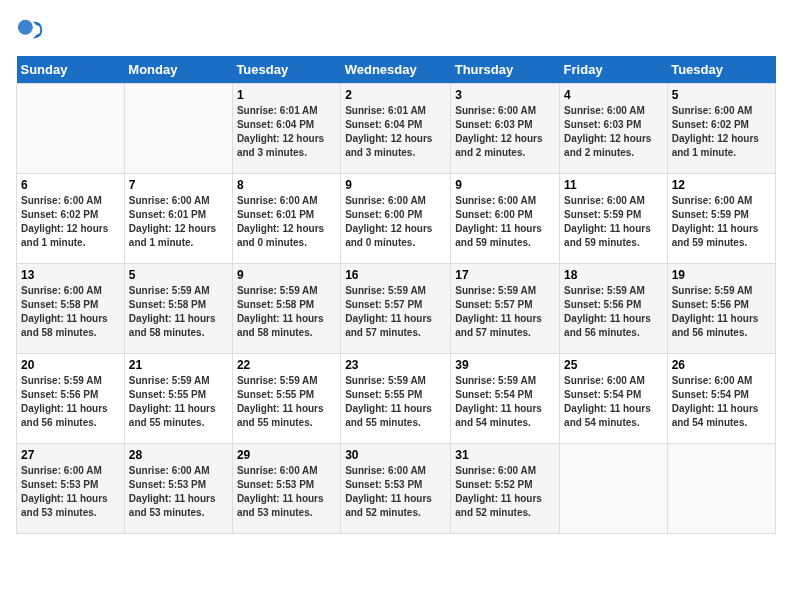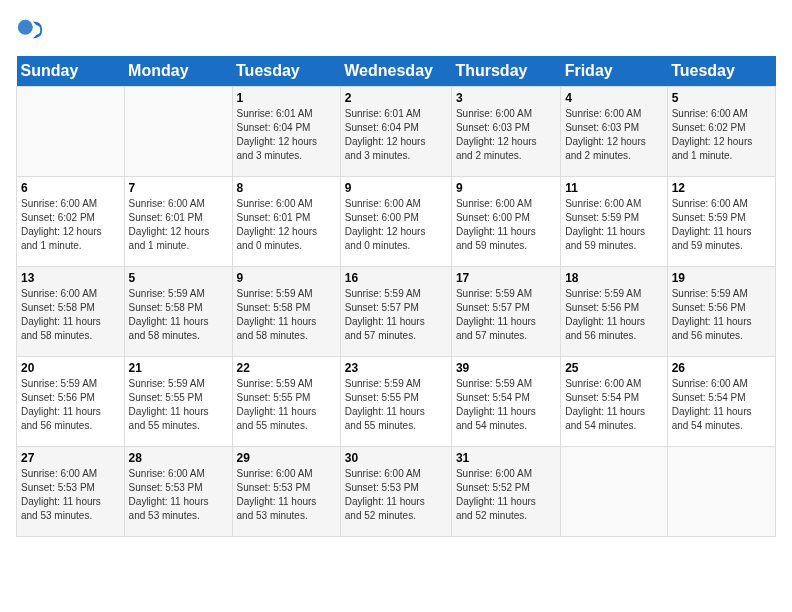--- a/index.html
+++ b/index.html
@@ -49,21 +49,21 @@
     table {
       width: 100%;
       border-collapse: collapse;
       font-size: 11px;
     }
     thead tr th {
       background-color: #1a6fc4;
       color: #fff;
       padding: 6px 4px;
       text-align: left;
-      font-size: 16px;
+      font-size: 13px;
       font-weight: bold;
     }
     tbody tr {
       vertical-align: top;
     }
     tbody tr:nth-child(odd) {
       background-color: #f5f5f5;
     }
     tbody tr:nth-child(even) {
       background-color: #fff;
@@ -78,20 +78,21 @@
     }
     .day-number {
       font-weight: bold;
       font-size: 12px;
       margin-bottom: 2px;
     }
     .day-info {
       font-size: 10px;
       color: #333;
       line-height: 1.4;
+      font-weight: bold;
     }
     .empty-cell {
       background: #f9f9f9;
     }
   </style>
 </head>
 <body>
 
 <div class="header">
   <div class="logo">

